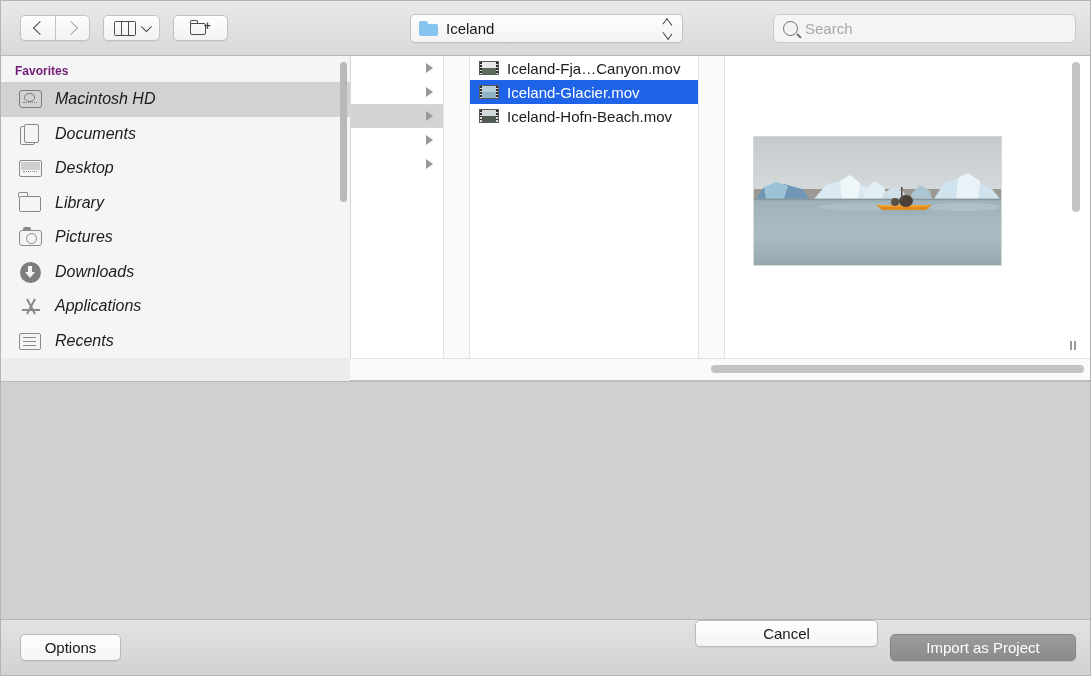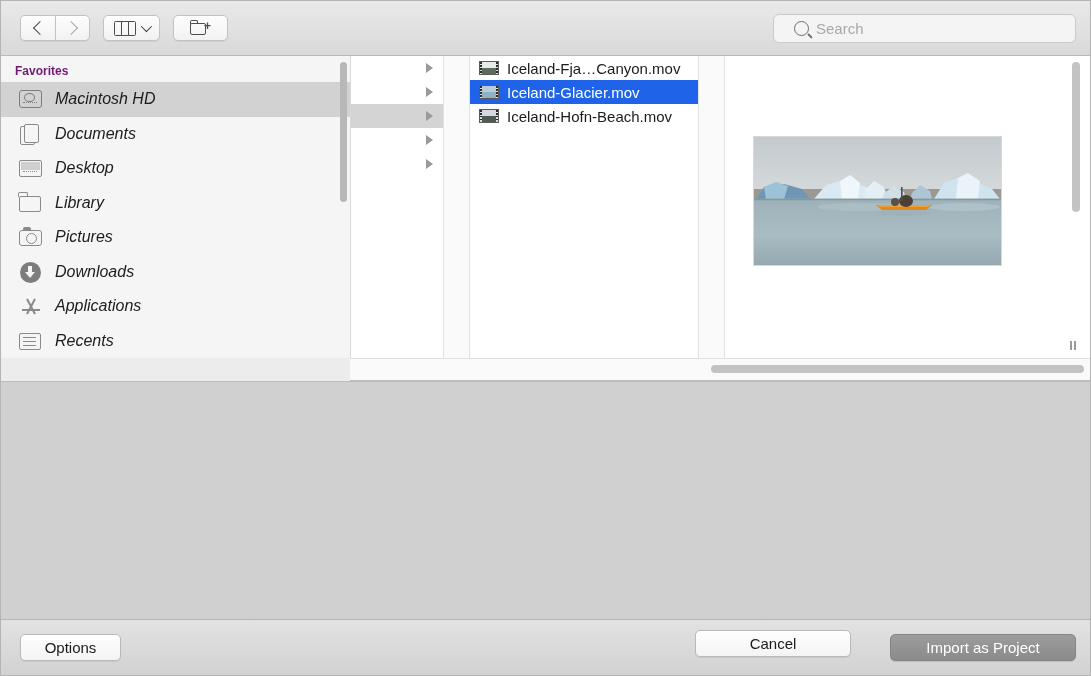--- a/index.html
+++ b/index.html
@@ -85,21 +85,21 @@
 
   .search-field {
     position: absolute;
     right: 14px; top: 13px;
     width: 303px; height: 29px;
     background: #f4f4f4;
     border: 1px solid #cacaca;
     border-radius: 6px;
     box-sizing: border-box;
     display: flex; align-items: center;
-    padding: 0 20px;
+    padding: 0 9px;
   }
   .mag { width:13px;height:13px;border:1.7px solid #6e6e6e;border-radius:50%;position:relative;flex:0 0 13px;margin-right:7px;}
   .mag::after{content:'';position:absolute;width:1.8px;height:6px;background:#6e6e6e;right:-3px;bottom:-4px;transform:rotate(-45deg);border-radius:1px;}
   .search-text { font-size: 15px; color: #a8a8a8; }
 
   
   .browser { flex: 0 0 293px; display: flex; background: #fff; position: relative; }
 
   
   .sidebar {
@@ -247,20 +247,31 @@
     </div>
 
     <div class="tb-btn newf-btn">
       <span class="newfolder-ic">
         <span class="tab"></span>
           <span class="body"></span>
           <span class="plus">+</span>
       </span>
     </div>
 
+    <div class="path-pop">
+      <span class="folder-ic">
+          <span class="ft"></span>
+          <span class="fb"></span>
+        </span>
+      <span class="path-label">Iceland</span>
+      <span class="stepper">
+          <span class="up"></span>
+          <span class="dn"></span>
+        </span>
+    </div>
 
     <div class="search-field">
       <span class="mag"></span>
       <span class="search-text">Search</span>
     </div>
   </div>
 
   <div class="browser">
 
     <div class="sidebar">
@@ -435,17 +446,17 @@
 
     
     
 
     
     
   </div>
 
   <div class="footer">
     <div class="btn plain" style="left:19px; top:14px; width:101px;">Options</div>
-    <div class="btn plain" style="left:694px; top:10px; width:156px;">Cancel</div>
+    <div class="btn plain" style="left:694px; top:0; width:183px;">Cancel</div>
     <div class="btn default" style="left:889px; top:14px; width:186px;">Import as Project</div>
   </div>
 
 </div>
 
 </body></html>

